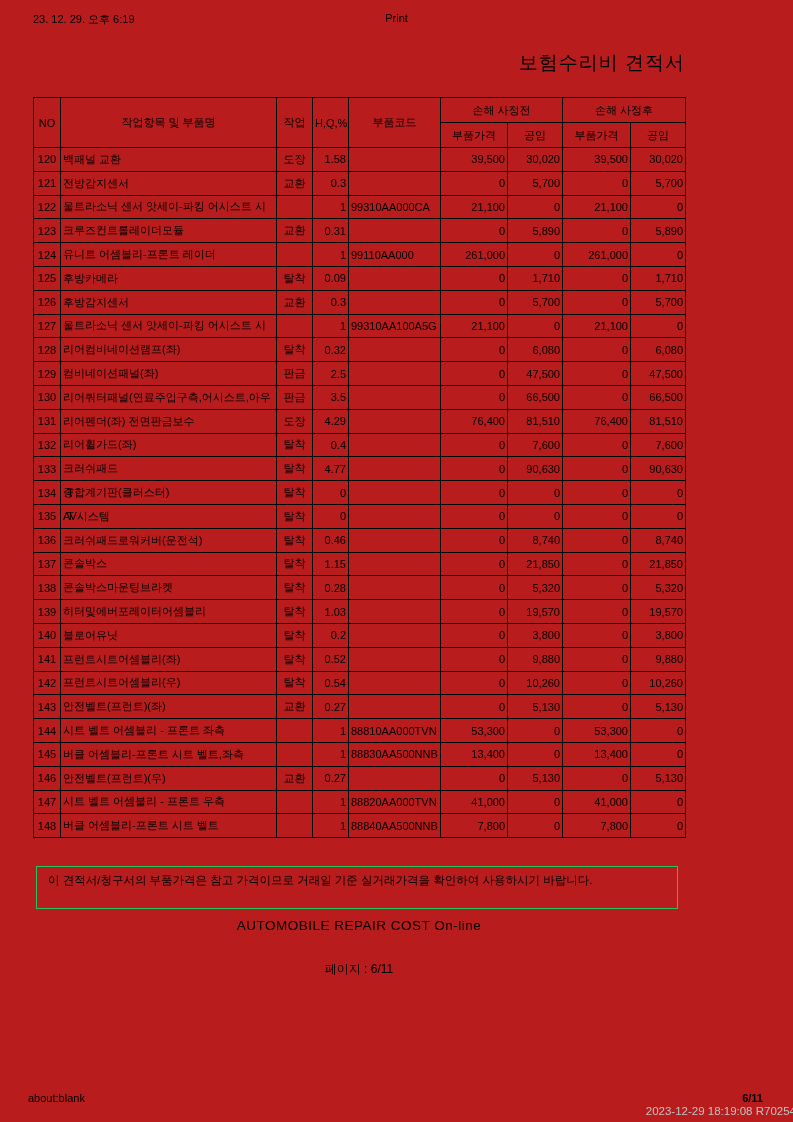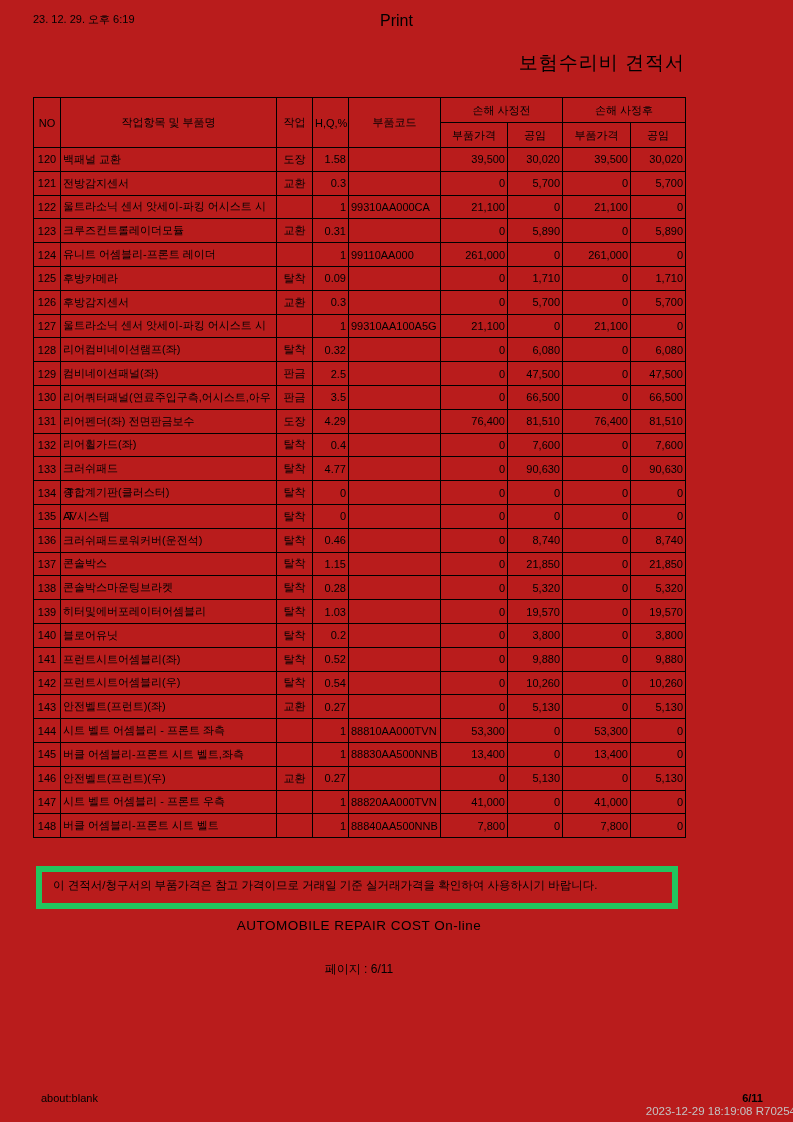--- a/index.html
+++ b/index.html
@@ -1,21 +1,21 @@
 <!DOCTYPE html>
 <html><head>
 <meta charset="utf-8">
 <style>
   * { box-sizing: border-box; }
   html,body { margin:0; padding:0; background:#ffffff; }
   body { font-family:"Liberation Sans","DejaVu Sans",sans-serif; color:#000; }
   .page { position:relative; width:793px; height:1122px; background:#b91c1c; overflow:hidden; }
 
   .top-date { position:absolute; left:33px; top:12px; font-size:11px; }
-  .top-print { position:absolute; left:0; top:12px; width:793px; text-align:center; font-size:16px; }
+  .top-print { position:absolute; left:0; top:12px; width:793px; text-align:center; font-size:11px; }
 
   .doc-title { position:absolute; left:33px; top:50px; width:652px; text-align:right;
                font-size:19px; letter-spacing:1px; }
 
   .tbl-wrap { position:absolute; left:33px; top:97px; }
   table.estimate { border-collapse:collapse; table-layout:fixed; width:652px;
                    font-size:11px; border:1px solid #000; }
   table.estimate th, table.estimate td { border:1px solid #000; padding:0 2px;
                    overflow:hidden; white-space:nowrap; font-weight:normal; }
   table.estimate thead tr { height:25px; }
@@ -23,26 +23,26 @@
   th.h-center { text-align:center; }
   td.cell-no { text-align:center; }
   td.cell-name { border:2px solid #000; position:relative; padding-left:21px; text-align:left; }
   td.cell-name .prefix { position:absolute; left:6px; top:50%; transform:translateY(-50%); }
   td.cell-work { text-align:center; }
   td.cell-hq { text-align:right; padding-right:3px; }
   td.cell-code { text-align:left; padding-left:3px; }
   td.cell-num { text-align:right; padding-right:4px; }
 
   .notice-box { position:absolute; left:36px; top:866px; width:642px; height:43px;
-                border:6px solid #22c55e; font-size:11.5px; padding:6px 11px; line-height:15px; }
+                border:1px solid #22c55e; font-size:11.5px; padding:6px 11px; line-height:15px; }
   .footer-brand { position:absolute; left:33px; top:918px; width:652px; text-align:center;
                   font-size:13.5px; letter-spacing:0.5px; }
   .footer-page { position:absolute; left:33px; top:961px; width:652px; text-align:center; font-size:12px; }
 
-  .bottom-left { position:absolute; left:41px; top:1092px; font-size:11px; }
+  .bottom-left { position:absolute; left:28px; top:1092px; font-size:11px; }
   .bottom-right { position:absolute; right:30px; top:1092px; font-size:11px;font-weight:bold; }
   .watermark { position:absolute; right:-3px; top:1105px; font-size:11.5px; color:#c3c3c3; }
 </style>
 </head>
 <body>
 
 <div class="page">
 
   <div class="top-date">23. 12. 29. 오후 6:19</div>
   <div class="top-print">Print</div>

